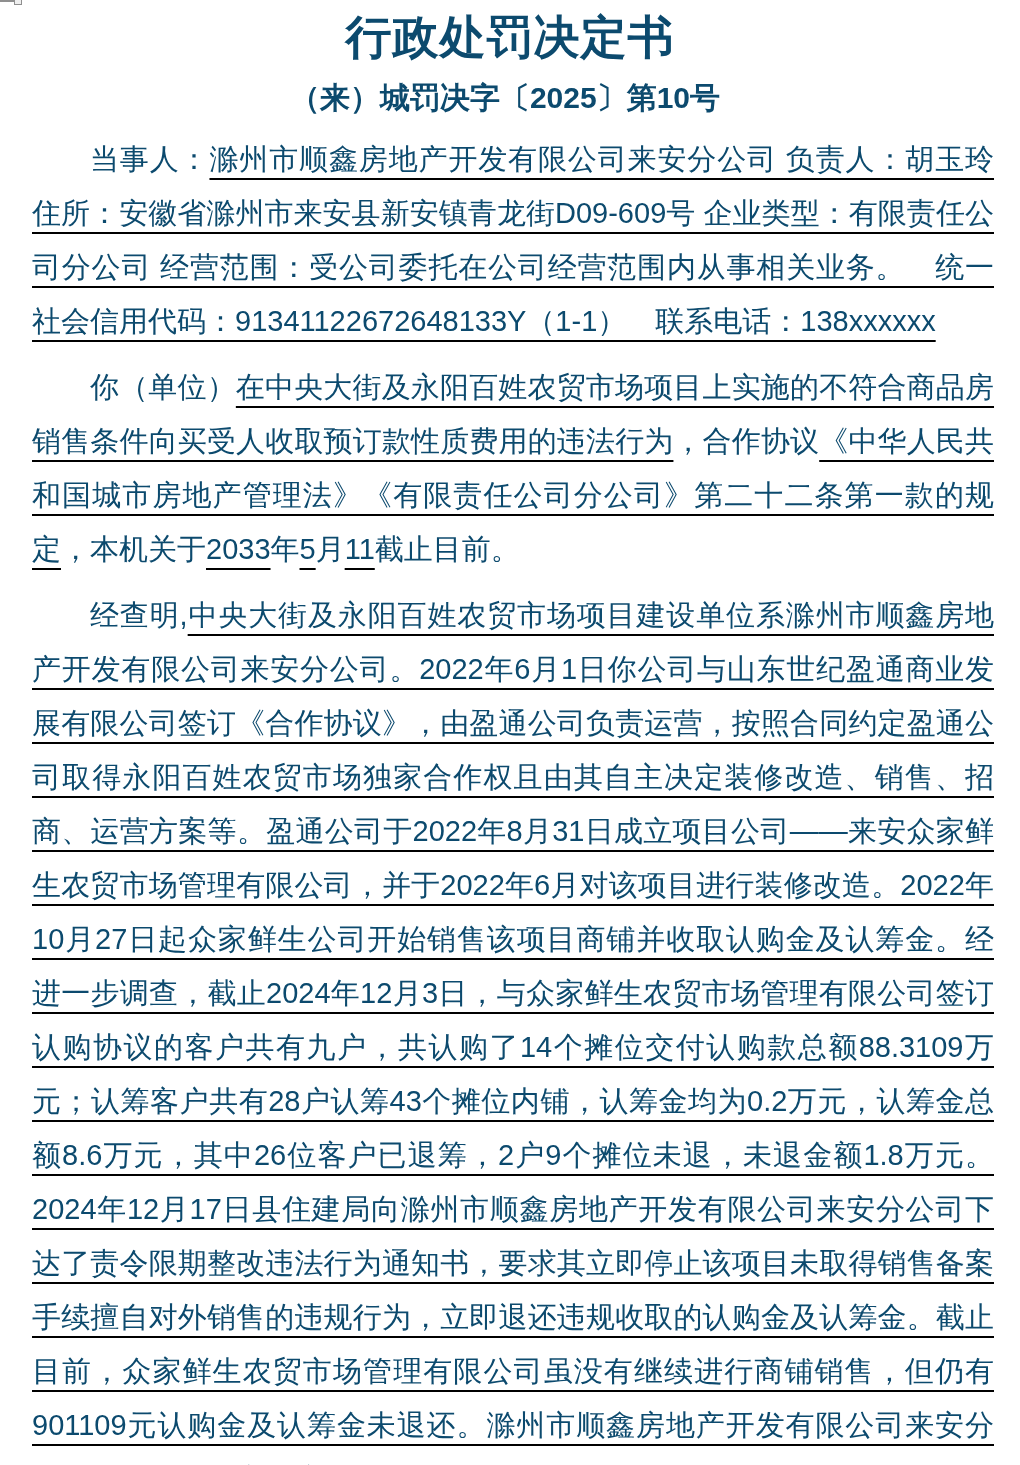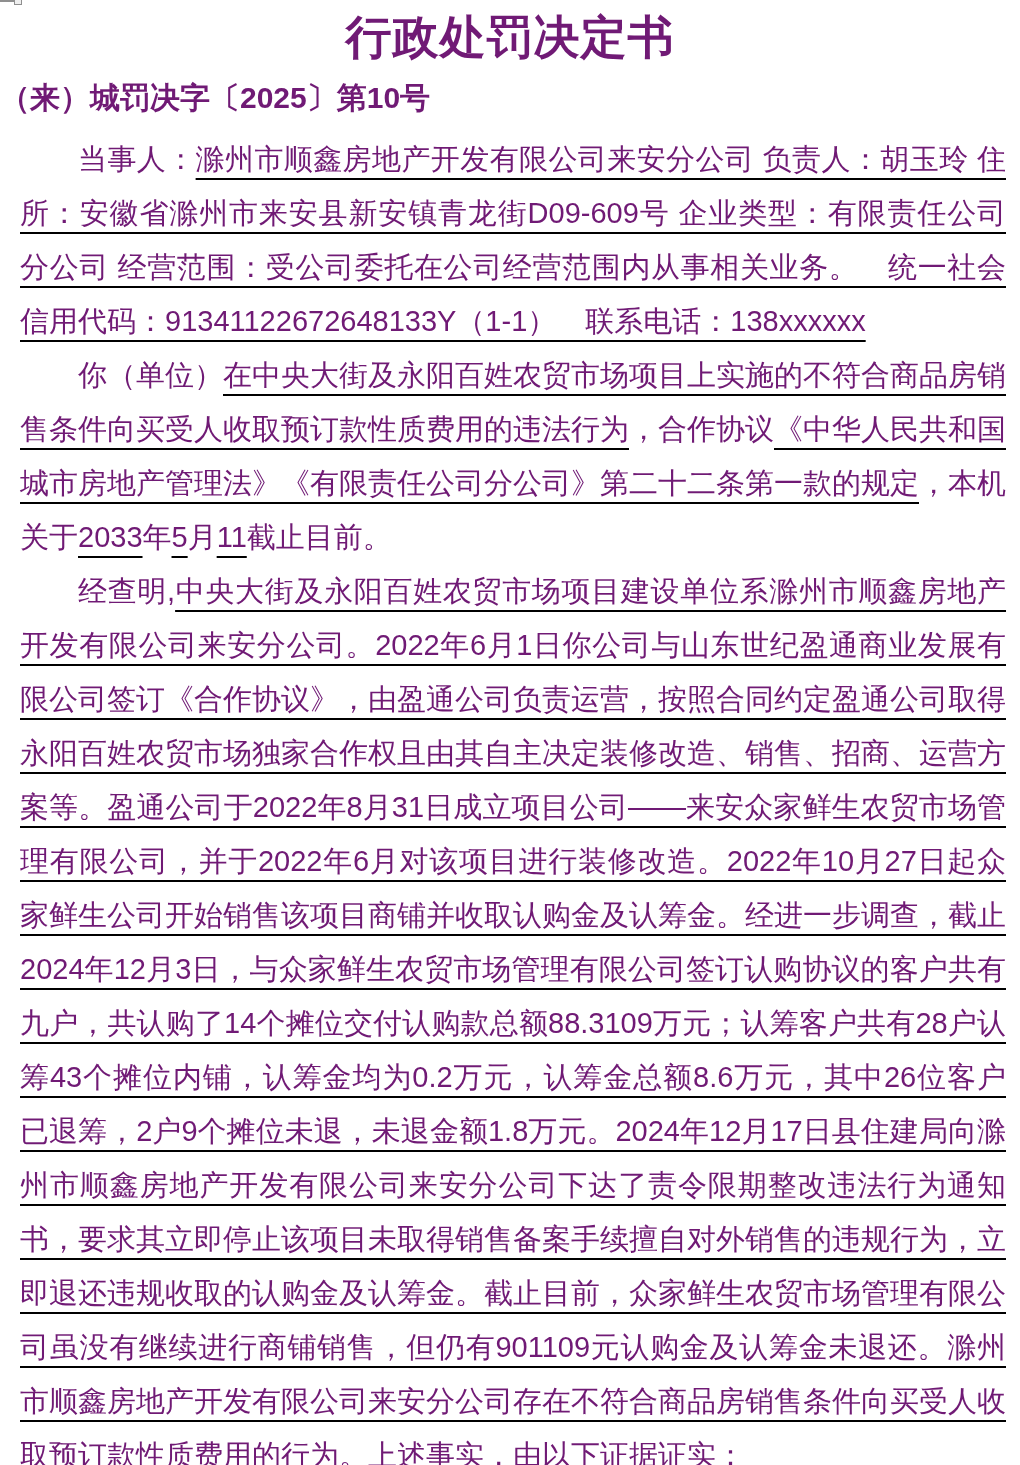--- a/index.html
+++ b/index.html
@@ -5,21 +5,21 @@
   html, body {
     margin: 0;
     padding: 0;
     background: #ffffff;
   }
   .page {
     position: relative;
     width: 1020px;
     height: 1465px;
     background: #ffffff;
-    color: #701a75;
+    color: #0c4a6e;
     font-family: "Liberation Sans", "DejaVu Sans", sans-serif;
     overflow: hidden;
   }
   
   .corner-bar {
     position: absolute;
     left: 0; top: 0;
     width: 19px; height: 2px;
     background: #8f8f8f;
   }
@@ -35,35 +35,35 @@
     margin: 6px 0 0 0;
     text-align: center;
     font-size: 46px;
     font-weight: 700;
     line-height: 62px;
     letter-spacing: 1px;
   }
   .docnum {
     margin-top: 10px;
     padding-right: 10px;
-    text-align: left;
+    text-align: center;
     font-size: 30px;
     font-weight: 700;
     line-height: 40px;
   }
   .content {
     margin: 14px 14px 0 20px;
     font-size: 29px;
     font-weight: 400;
     line-height: 54px;
     text-align: justify;
     text-justify: inter-ideograph;
   }
   .para {
-    margin: 0;
+    margin: 12px;
     text-indent: 58px;
   }
   .u {
     text-decoration: underline;
     text-decoration-thickness: 2px;
     text-underline-offset: 9px;
     text-decoration-color: #000000;
   }
 </style>
 </head>

